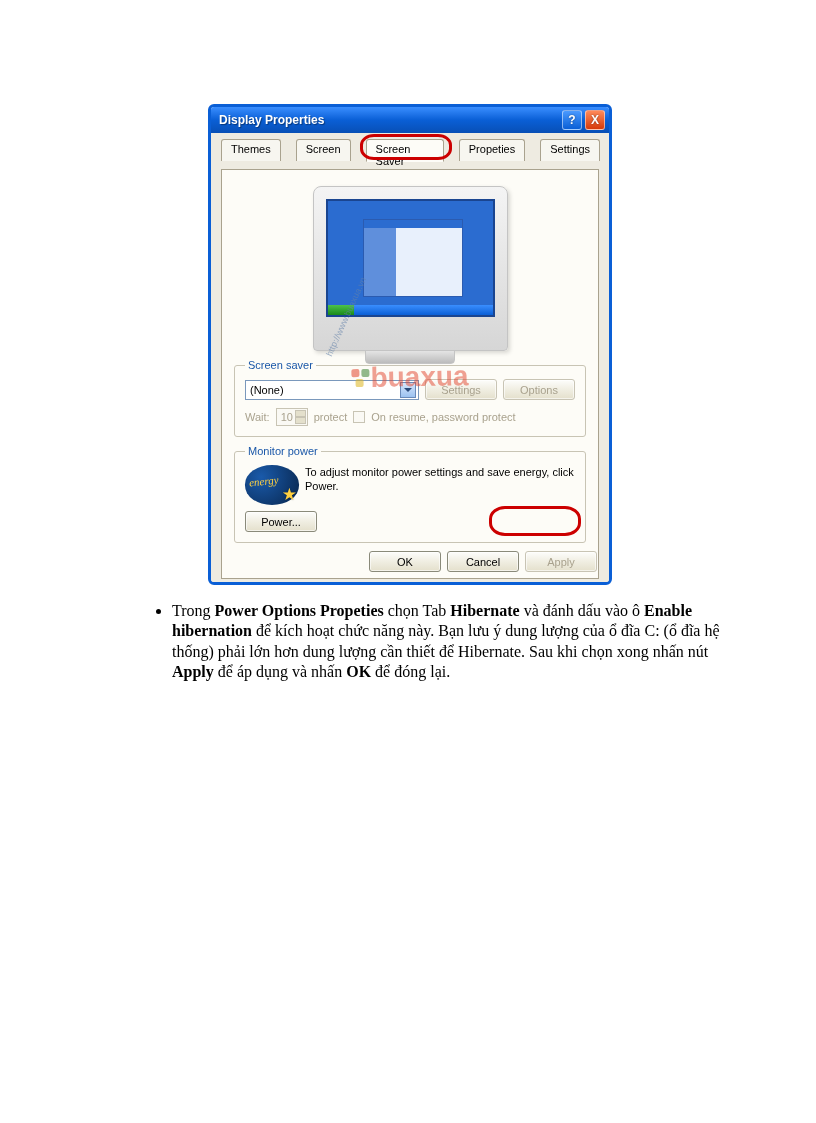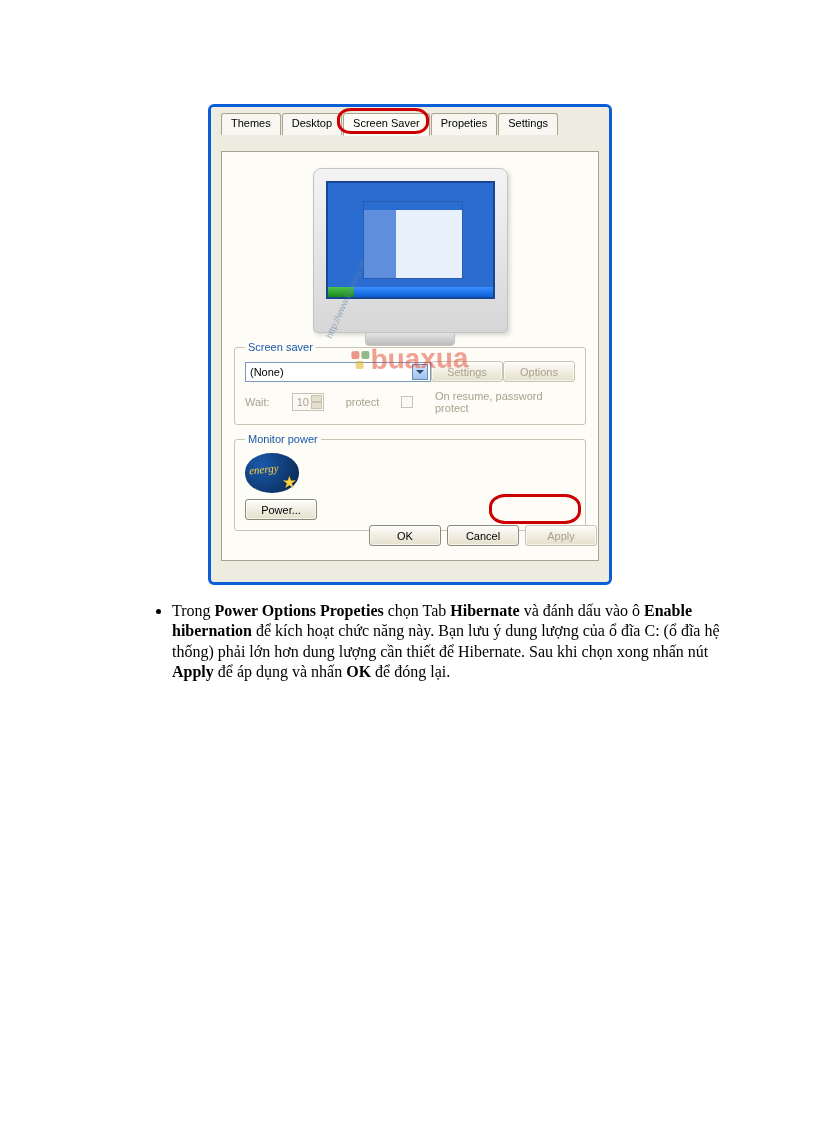--- a/index.html
+++ b/index.html
@@ -47,21 +47,21 @@
     text-shadow: 0 0 2px rgba(0,0,0,.5);
   }
   .help-btn { background: linear-gradient(to bottom,#4a9aff,#0a5fd6); }
   .close-btn { background: linear-gradient(to bottom,#ff8a5a,#d63a0a); }
   .body {
     padding: 6px 10px 10px 10px;
     background: #eeebe1;
     height: calc(100% - 26px);
     position: relative;
   }
-  .tabs { display: flex; gap: 2px; margin-bottom: 16px; position: relative; height: 22px; }
+  .tabs { display: flex; gap: 16px; margin-bottom: 8px; position: relative; height: 22px; }
   .tab {
     font-size: 11px;
     padding: 3px 9px 2px 9px;
     background: #f7f6f0;
     border: 1px solid #a9a28e;
     border-bottom: none;
     border-radius: 3px 3px 0 0;
     margin-right: -1px;
     position: relative;
   }
@@ -144,21 +144,21 @@
     position: absolute;
   }
   fieldset {
     border: 1px solid #c8c4b4;
     border-radius: 3px;
     margin: 0 0 8px 0;
     padding: 8px 10px 10px 10px;
     font-size: 11px;
   }
   fieldset legend { font-size: 11px; color: #1a57a8; padding: 0 3px; }
-  .row { display: flex; align-items: center; }
+  .row { display: flex; align-items: center; gap: 6px; }
   .combo {
     flex: 1;
     height: 20px;
     border: 1px solid #7a98bc;
     background: #fff;
     display: flex; align-items: center;
     padding: 0 2px 0 4px;
     font-size: 11px;
     position: relative;
   }
@@ -181,21 +181,21 @@
     border: 1px solid #8a8a7a;
     border-radius: 3px;
     background: linear-gradient(to bottom,#fdfdfb 0%,#f0eee2 50%,#e4e0cc 100%);
     font-size: 11px;
     padding: 0 10px;
     display: inline-flex; align-items: center; justify-content: center;
     box-shadow: inset 0 0 0 1px rgba(255,255,255,.6);
   }
   .btn-xp.disabled { color: #a9a28e; border-color: #c8c4b4; }
   .muted { color: #a9a28e; font-size: 11px; }
-  .wait-row { display: flex; align-items: center; gap: 22px; margin-top: 8px; }
+  .wait-row { display: flex; align-items: center; gap: 6px; margin-top: 8px; }
   .spin {
     width: 32px; height: 18px;
     border: 1px solid #c8c4b4;
     background: #faf9f4;
     display: inline-flex; align-items: center; padding: 0 14px 0 4px;
     font-size: 11px; color: #a9a28e; position: relative;
   }
   .spin .sbtns {
     position: absolute; right: 1px; top: 1px; bottom: 1px; width: 11px;
     display: flex; flex-direction: column;
@@ -248,24 +248,35 @@
     line-height: 1.28;
   }
   .instr ul { margin: 0; padding-left: 28px; }
   .instr li { list-style: disc; }
   .b { font-weight: bold; }
 </style>
 </head>
 <body>
 
 <div class="dialog-wrap">
+  <div class="titlebar">
+    <span class="title">Display Properties</span>
+    <div class="btns">
+      <div class="btn help-btn">
+          <span>?</span>
+        </div>
+      <div class="btn close-btn">
+          <span>X</span>
+        </div>
+    </div>
+  </div>
   <div class="body">
     <div class="tabs">
       <div class="tab"><span>Themes</span></div>
-      <div class="tab"><span>Desktop</span></div>
+      <div class="tab"><span>Screen</span></div>
       <div class="tab active" style="position:relative;">
         <span>Screen Saver</span>
         <span class="tab-highlight" style="left:-7px; top:-6px; width:92px; height:26px;"></span>
       </div>
       <div class="tab"><span>Propeties</span></div>
       <div class="tab"><span>Settings</span></div>
     </div>
 
     <div class="panel">
 
@@ -322,20 +333,21 @@
           <span class="muted">On resume, password protect</span>
         </div>
       </fieldset>
 
       <fieldset class="monitor-panel">
         <legend>Monitor power</legend>
         <div class="row" style="align-items:flex-start;">
           <div class="icon">
               <span class="txt">energy</span>
             </div>
+          <span style="font-size:11px; line-height:1.3;">To adjust monitor power settings and save energy, click Power.</span>
         </div>
         <div class="power-row">
           <div class="btn-xp">
               <span>Power...</span>
             </div>
           <span class="power-highlight"></span>
         </div>
       </fieldset>
 
     </div>

